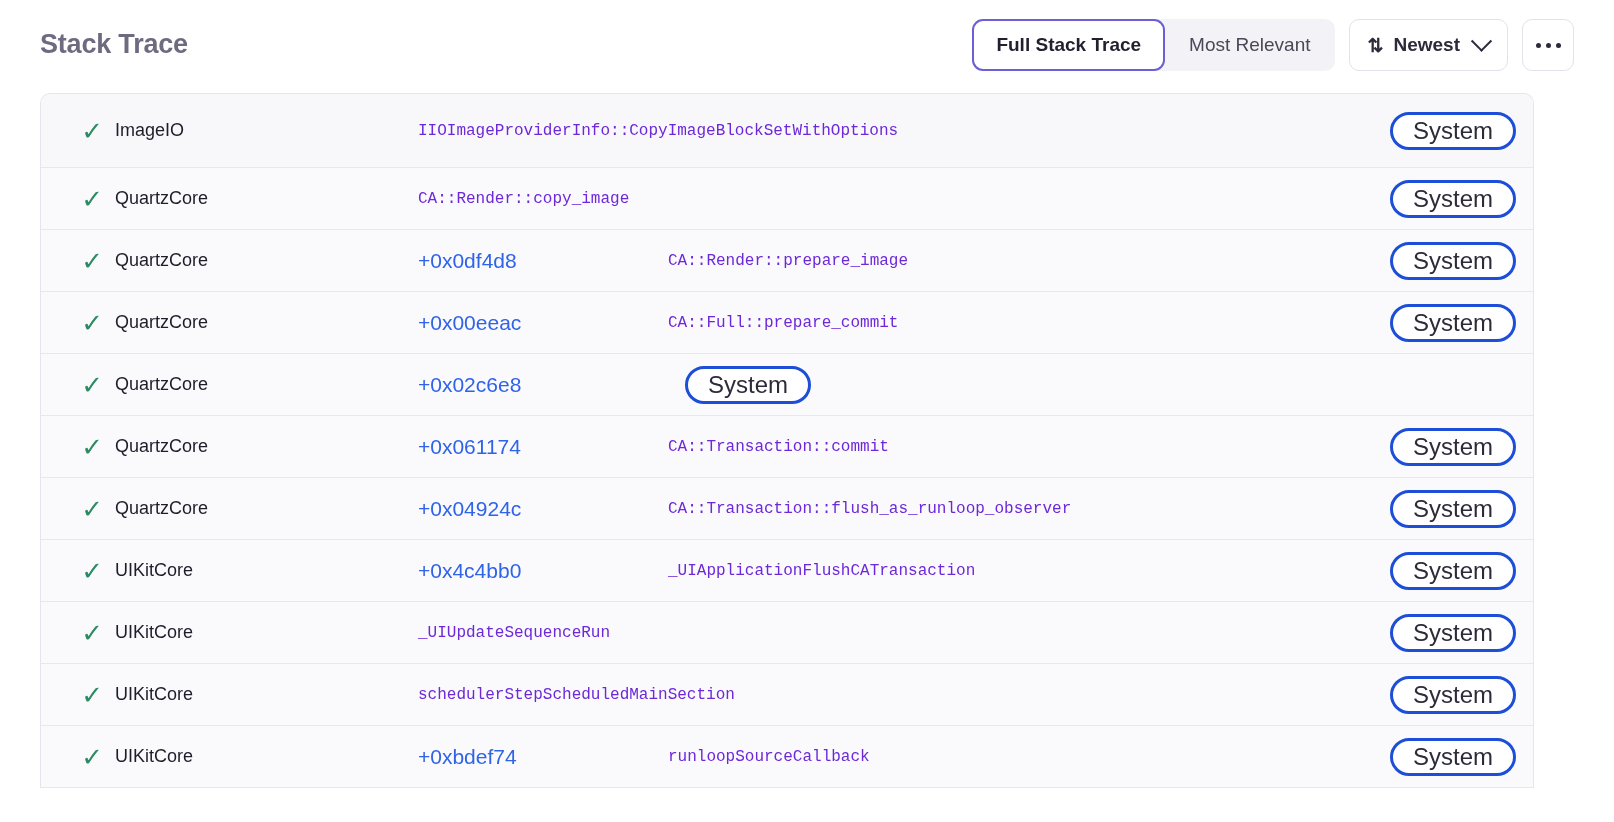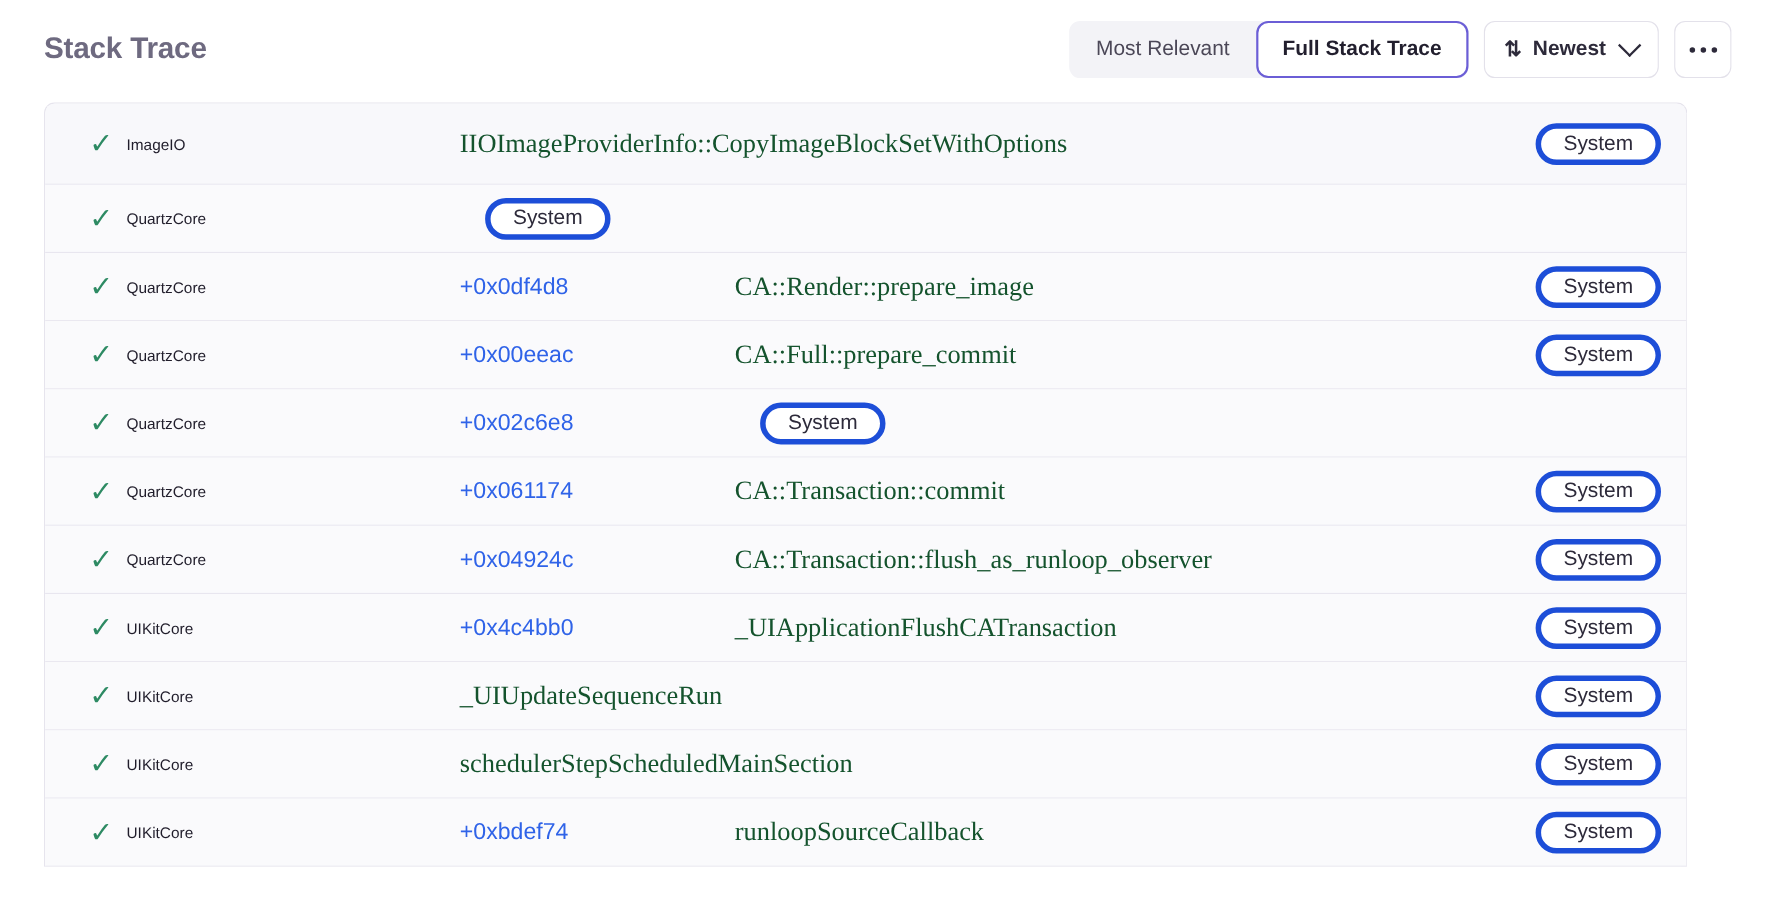--- a/index.html
+++ b/index.html
@@ -182,40 +182,40 @@
     color: #2d8a63;
     font-size: 26px;
     line-height: 1;
     font-weight: 400;
     font-family: "DejaVu Sans", sans-serif;
   }
 
   .cell-lib {
     width: 305px;
     flex: 0 0 305px;
-    font-size: 14px;
+    font-size: 18px;
     color: #201d2b;
     box-sizing: border-box;
     padding-left: 2px;
   }
 
   .cell-offset {
     width: 250px;
     flex: 0 0 250px;
     font-size: 21px;
     color: #2f63e8;
     box-sizing: border-box;
     cursor: pointer;
   }
 
   .cell-func {
     flex: 1 1 auto;
-    font-family: Liberation Serif, serif;
-    font-size: 24px;
-    color: #14532d;
+    font-family: Liberation Mono, monospace;
+    font-size: 16px;
+    color: #6d28d9;
     line-height: 1.5;
     word-break: break-all;
     padding-right: 16px;
     box-sizing: border-box;
   }
 
   .cell-badge {
     width: 160px;
     flex: 0 0 160px;
     display: flex;
@@ -223,41 +223,41 @@
     justify-content: center;
     box-sizing: border-box;
   }
   .badge {
     display: inline-flex;
     align-items: center;
     justify-content: center;
     height: 38px;
     padding: 0 20px;
     background: #ffffff;
-    border: 5px solid #1d4ed8;
+    border: 3px solid #1d4ed8;
     border-radius: 19px;
-    font-size: 19px;
+    font-size: 24px;
     color: #2d2a3a;
     box-sizing: border-box;
     white-space: nowrap;
   }
 </style>
 </head>
 <body>
 
 <div class="panel">
 
   <div class="header">
     <div class="panel-title">Stack Trace</div>
 
     <div class="header-controls">
 
       <div class="segmented">
+        <button class="seg-btn active">Full Stack Trace</button>
         <button class="seg-btn">Most Relevant</button>
-        <button class="seg-btn active">Full Stack Trace</button>
       </div>
 
       <button class="sort-btn">
         <span class="sort-icon">⇅</span>
         <span>Newest</span>
         <span class="chevron-down"></span>
       </button>
 
       <button class="more-btn">
         <i></i>
@@ -277,20 +277,21 @@
         <div class="cell-func">IIOImageProviderInfo::CopyImageBlockSetWithOptions</div>
         <div class="cell-badge">
           <span class="badge">System</span>
         </div>
       </div>
       <div class="trace-row">
         <div class="cell-check">
           <span class="check-icon">✓</span>
         </div>
         <div class="cell-lib">QuartzCore</div>
+        <div class="cell-func">CA::Render::copy_image</div>
         <div class="cell-badge">
           <span class="badge">System</span>
         </div>
       </div>
       <div class="trace-row">
         <div class="cell-check">
           <span class="check-icon">✓</span>
         </div>
         <div class="cell-lib">QuartzCore</div>
         <div class="cell-offset">+0x0df4d8</div>

